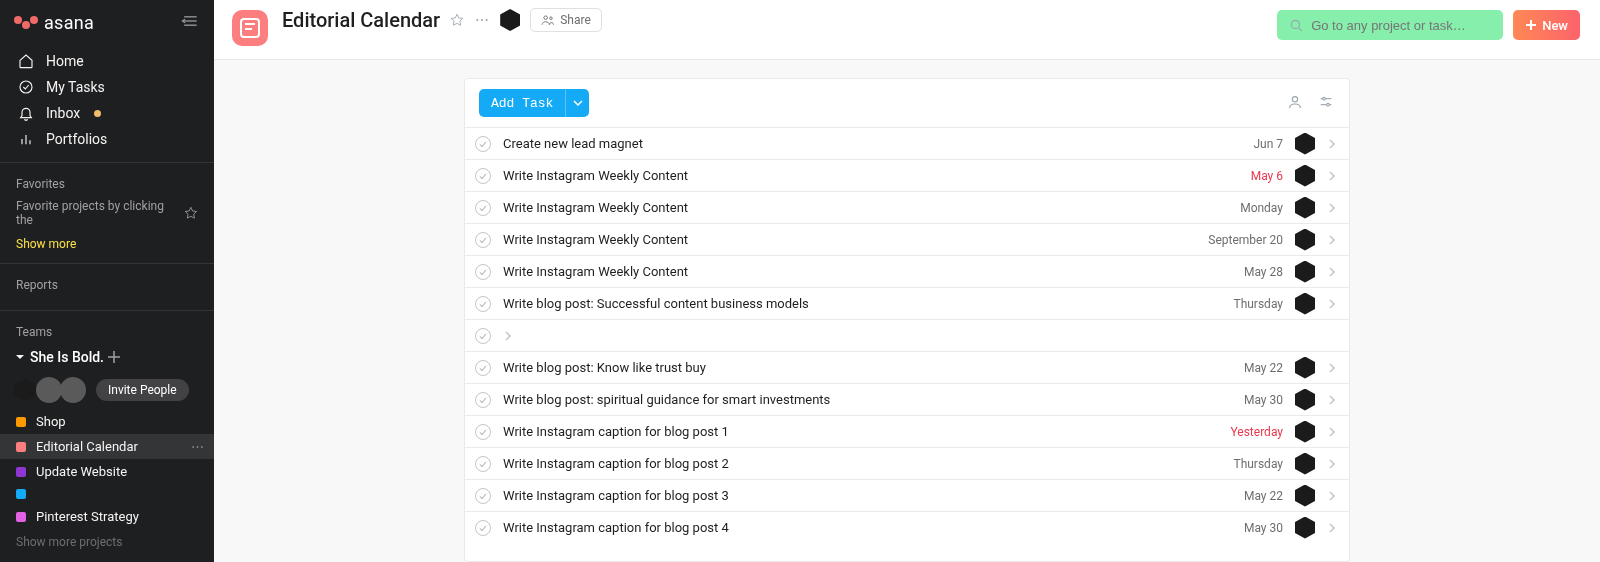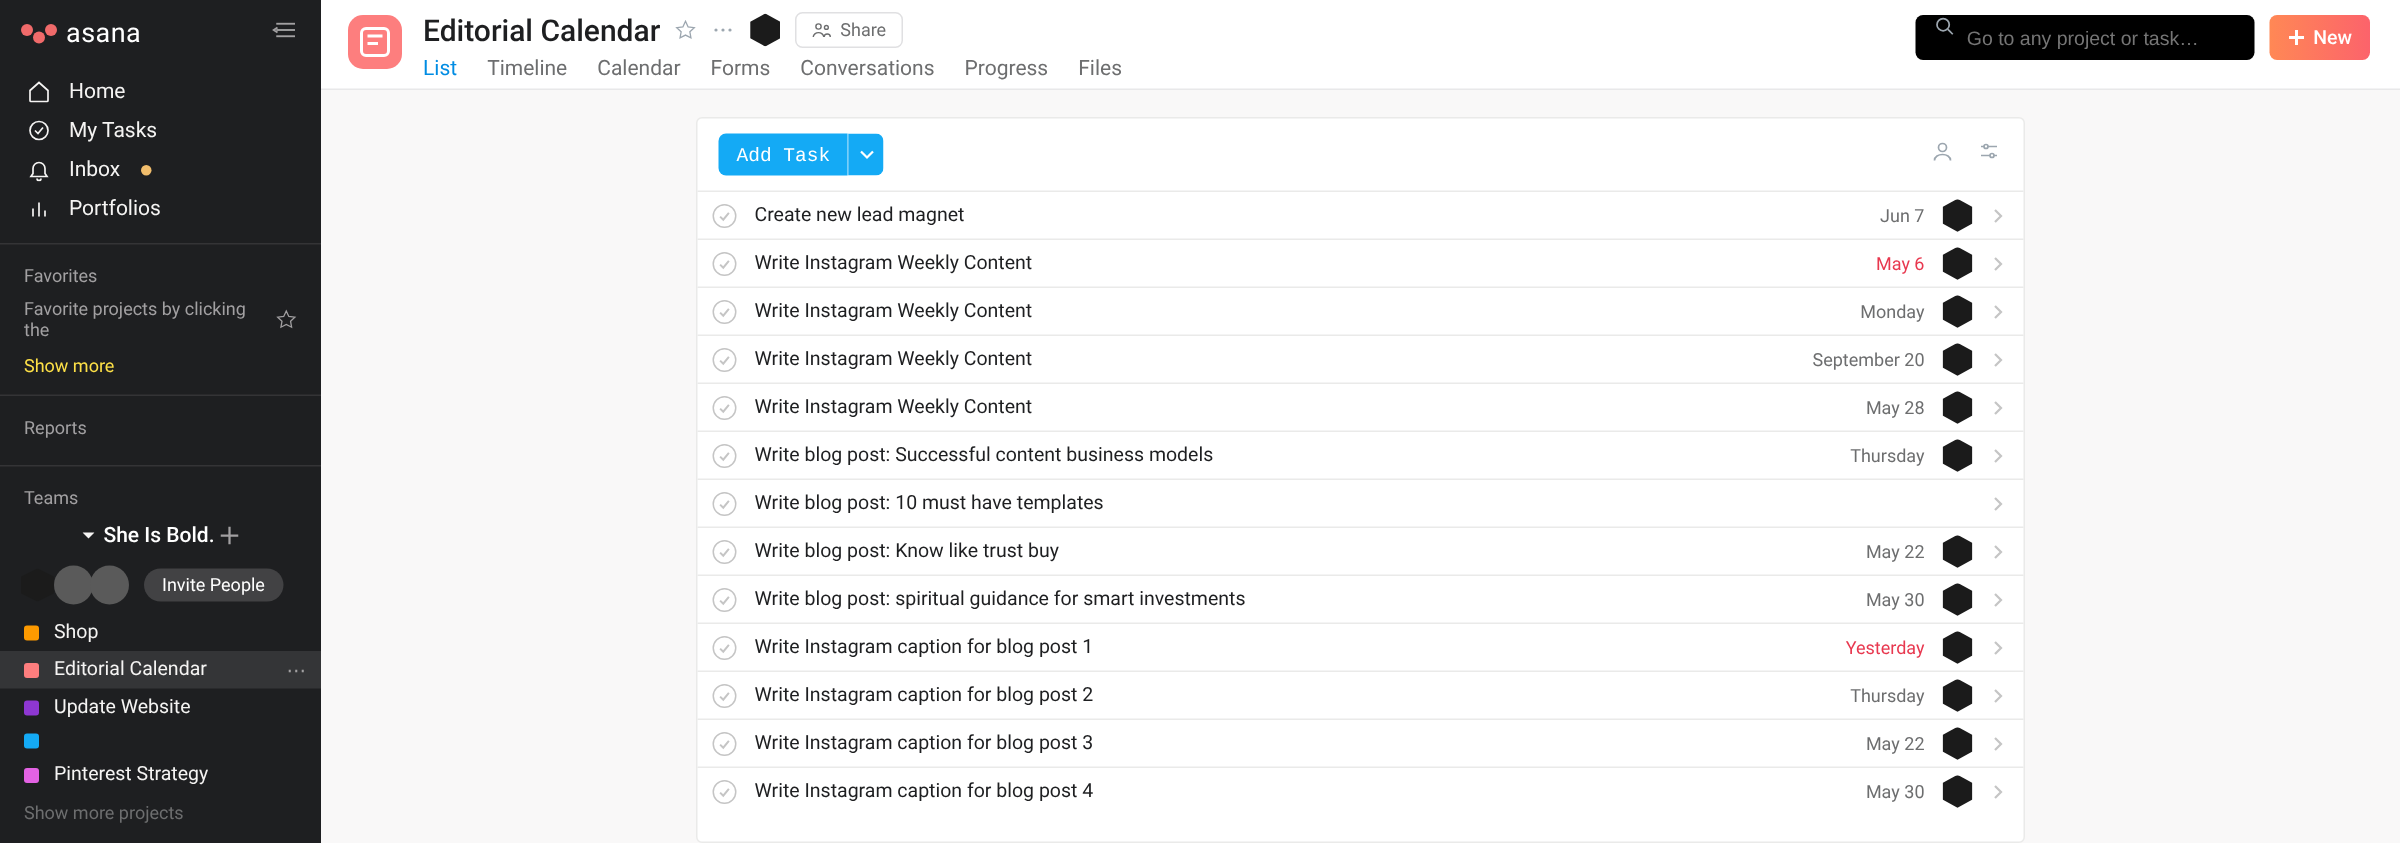--- a/index.html
+++ b/index.html
@@ -45,21 +45,21 @@
   color: #f5f4f3;
   cursor: pointer;
   font-size: 14px;
 }
 .sb-nav-item .icon { width: 16px; height: 16px; display: flex; align-items: center; justify-content: center; color: #f5f4f3; }
 .inbox-dot { width: 7px; height: 7px; border-radius: 50%; background: #f1bd6c; margin-left: 2px; }
 .sb-divider { height: 1px; background: #343436; margin: 6px 0; }
 .sb-section-hdr { color: #a2a0a2; font-size: 12px; padding: 8px 16px 4px; font-weight: 400; }
 .sb-favorites-text { color: #a2a0a2; font-size: 12px; padding: 4px 16px; display: flex; align-items: center; gap: 4px; }
 .show-more { color: #fde047; font-size: 12px; padding: 6px 16px; cursor: pointer; }
-.sb-team-row { display: flex; align-items: center; justify-content: center; padding: 4px 12px 4px 16px; cursor: pointer; }
+.sb-team-row { display: flex; align-items: center; justify-content: flex-start; padding: 4px 12px 4px 16px; cursor: pointer; }
 .sb-team-name { display: flex; align-items: center; gap: 6px; font-size: 14px; font-weight: 500; }
 .sb-plus { color: #a2a0a2; cursor: pointer; width: 20px; height: 20px; display: flex; align-items: center; justify-content: center; }
 .sb-avatars { display: flex; align-items: center; padding: 6px 12px; gap: 4px; }
 .avatar-sm { width: 26px; height: 26px; border-radius: 50%; background: #5a5a5a; margin-left: -6px; display: flex; align-items: center; justify-content: center; }
 .avatar-hex-sm { width: 26px; height: 26px; margin-left: 0; display: inline-flex; align-items: center; justify-content: center; }
 .hexagon { width: 22px; height: 22px; background: #1b1b1b; position: relative; clip-path: polygon(50% 0%, 100% 25%, 100% 75%, 50% 100%, 0% 75%, 0% 25%); display: inline-flex; align-items: center; justify-content: center; font-size: 9px; color: #fff; font-weight: 500; }
 .invite-pill {
   background: #424244;
   color: #fff;
   border-radius: 13px;
@@ -126,22 +126,22 @@
 .tab {
   font-size: 14px;
   color: #6d6e6f;
   padding-bottom: 8px;
   cursor: pointer;
   border-bottom: 2px solid transparent;
 }
 .tab.active { color: #008ce3; border-bottom-color: #008ce3; }
 .header-right { display: flex; align-items: center; gap: 10px; margin-top: 2px; }
 .search-box {
-  display: flex; gap: 8px;
-  background: #000000; border-radius: 5px;
+  display: flex; align-items: center; gap: 8px;
+  background: #86efac; border-radius: 5px;
   padding: 0 12px; height: 30px; width: 226px;
 }
 .search-box input { border: none; background: transparent; outline: none; font-size: 13px; flex: 1; color: #6d6e6f; }
 .new-btn {
   background: #fc636b;
   background: linear-gradient(90deg, #ff8855 0%, #fc636b 100%);
   color: #fff;
   border-radius: 5px;
   height: 30px;
   padding: 0 12px;
@@ -375,29 +375,20 @@
           <span class="share-btn">
             <svg viewBox="0 0 24 24" fill="none" stroke="currentColor" stroke-width="1.6">
                 <circle cx="8" cy="8" r="3"></circle>
                 <path d="M2 20c0-3 3-5 6-5s6 2 6 5"></path>
                 <circle cx="17" cy="9" r="2.2"></circle>
                 <path d="M14.5 20c0-2 1.5-3.5 3.5-3.5s3.5 1.5 3.5 3.5"></path>
               </svg>
             <span>Share</span>
           </span>
         </div>
-        <div class="tabs" id="tabs">
-            <div class="tab active">List</div>
-            <div class="tab">Timeline</div>
-            <div class="tab">Calendar</div>
-            <div class="tab">Forms</div>
-            <div class="tab">Conversations</div>
-            <div class="tab">Progress</div>
-            <div class="tab">Files</div>
-          </div>
       </div>
     </div>
     <div class="header-right">
       <div class="search-box">
         <svg width="14" height="14" viewBox="0 0 24 24" fill="none" stroke="#9ca6af" stroke-width="2">
             <circle cx="11" cy="11" r="7"></circle>
             <line x1="22" y1="22" x2="16.5" y2="16.5"></line>
           </svg>
         <input type="text" placeholder="Go to any project or task…" style="">
       </div>
@@ -529,21 +520,20 @@
             <svg width="10" height="10" viewBox="0 0 10 10" class="chevron-right">
               <polyline points="3,1 7,5 3,9" fill="none" stroke="currentColor" stroke-width="1.5"></polyline>
             </svg>
           </div>
           <div class="task-row">
             <span class="check-circle">
               <svg viewBox="0 0 12 12" fill="none" stroke="currentColor" stroke-width="1.6">
                 <polyline points="2.5,6.5 5,9 9.5,3.5"></polyline>
               </svg>
             </span>
-            <span class="task-name">Write blog post: 10 must have templates</span>
             <svg width="10" height="10" viewBox="0 0 10 10" class="chevron-right">
               <polyline points="3,1 7,5 3,9" fill="none" stroke="currentColor" stroke-width="1.5"></polyline>
             </svg>
           </div>
           <div class="task-row">
             <span class="check-circle">
               <svg viewBox="0 0 12 12" fill="none" stroke="currentColor" stroke-width="1.6">
                 <polyline points="2.5,6.5 5,9 9.5,3.5"></polyline>
               </svg>
             </span>

